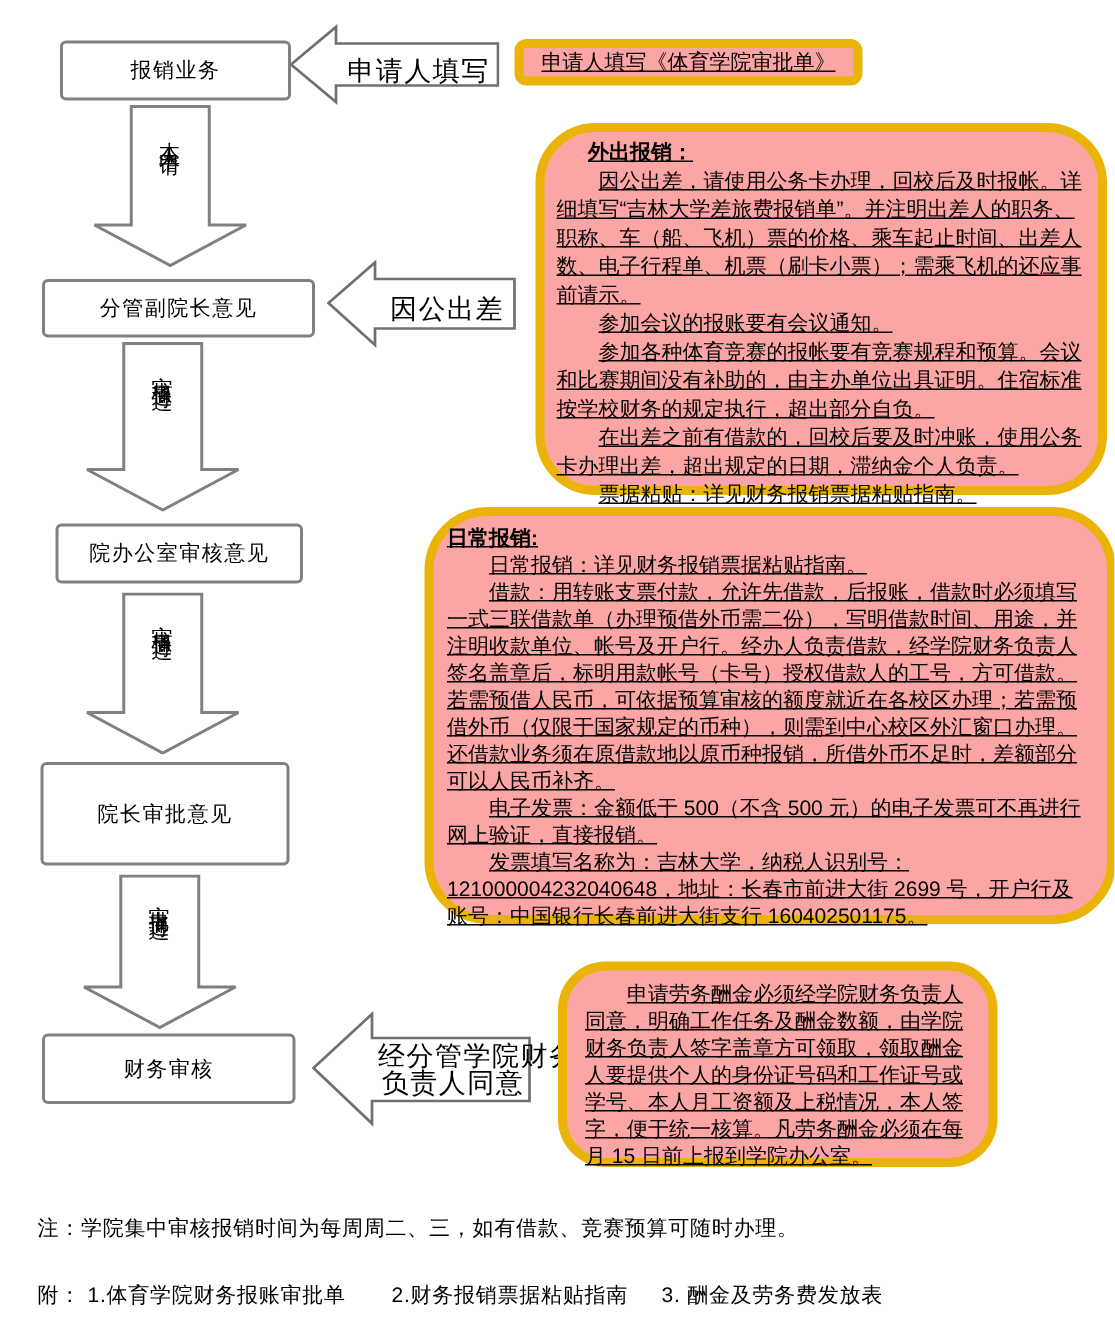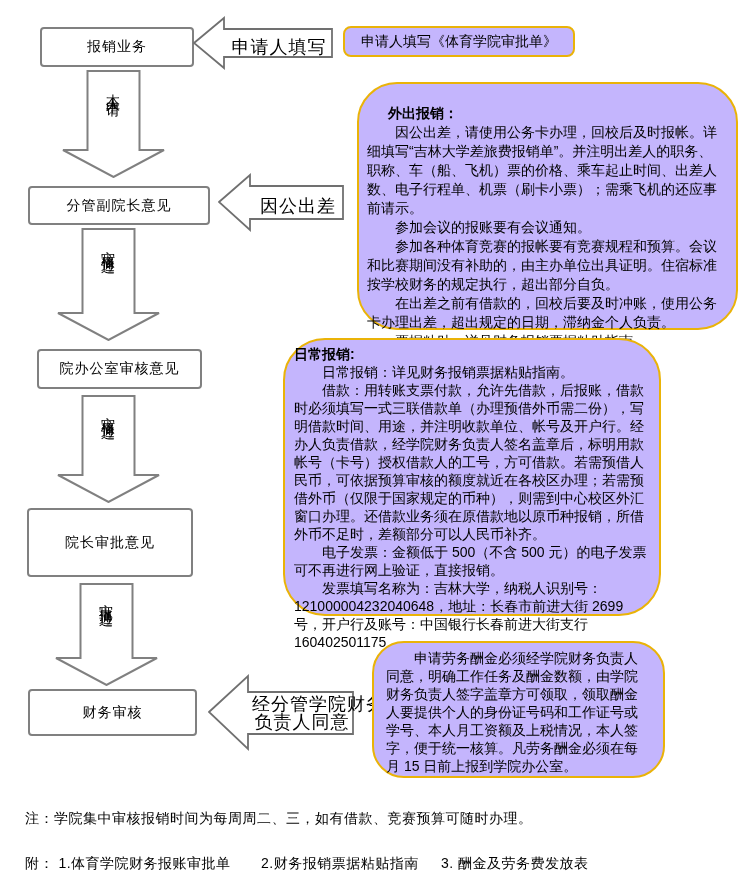--- a/index.html
+++ b/index.html
@@ -10,22 +10,23 @@
   }
   .abs{position:absolute;}
   
   .fbox{
     border:2px solid #808080;border-radius:4px;background:#fff;
     display:flex;align-items:center;justify-content:center;
     font-size:14px;letter-spacing:1px;box-sizing:border-box;text-align:center;
   }
   
   .rbox{
-    border:2px solid #eab308;background:#c4b5fd;box-sizing:border-box;
+    border:6px solid #eab308;background:#fca5a5;box-sizing:border-box;
     font-size:14px;
+    text-decoration:underline;
   }
   .rbox p{margin:0;text-indent:2em;}
   .rbox .title{font-weight:bold;text-indent:1.5em;}
   .rbox .title0{font-weight:bold;text-indent:0;}
   .travel-text{line-height:19px;}
   .daily-text{line-height:18px;}
   .labor-text{line-height:18px;}
   
   .arrow{position:absolute;}
   .arrow svg{display:block;}
@@ -115,30 +116,30 @@
   <div class="arrow" style="left:208px;top:668px;width:146px;height:89px;">
     <svg width="146" height="89" viewBox="0 0 146 89">
       <polygon points="1,44 40,8 40,24 145,24 145,66 40,66 40,81" fill="#fff" stroke="#707070" stroke-width="1.8"></polygon>
     </svg>
     <div class="h-label" style="left:44px;right:2px;top:27px;line-height:18px;">
       <div>经分管学院财务</div>
       <div>负责人同意</div>
     </div>
   </div>
 
-  <div class="rbox abs travel-text" style="left:357px;top:82px;width:381px;height:248px;border-radius:40px;padding:20px 10px 4px 8px;">
+  <div class="rbox abs travel-text" style="left:357px;top:82px;width:381px;height:248px;border-radius:40px;padding:4px 10px 4px 8px;">
     <p class="title">外出报销：</p>
     <p>因公出差，请使用公务卡办理，回校后及时报帐。详细填写“吉林大学差旅费报销单”。并注明出差人的职务、职称、车（船、飞机）票的价格、乘车起止时间、出差人数、电子行程单、机票（刷卡小票）；需乘飞机的还应事前请示。</p>
     <p>参加会议的报账要有会议通知。</p>
     <p>参加各种体育竞赛的报帐要有竞赛规程和预算。会议和比赛期间没有补助的，由主办单位出具证明。住宿标准按学校财务的规定执行，超出部分自负。</p>
     <p>在出差之前有借款的，回校后要及时冲账，使用公务卡办理出差，超出规定的日期，滞纳金个人负责。</p>
     <p>票据粘贴：详见财务报销票据粘贴指南。</p>
   </div>
 
-  <div class="rbox abs daily-text" style="left:283px;top:338px;width:378px;height:278px;border-radius:42px;padding:5px 10px 4px 9px;">
+  <div class="rbox abs daily-text" style="left:283px;top:338px;width:461px;height:278px;border-radius:42px;padding:5px 10px 4px 9px;">
     <p class="title0">日常报销:</p>
     <p>日常报销：详见财务报销票据粘贴指南。</p>
     <p>借款：用转账支票付款，允许先借款，后报账，借款时必须填写一式三联借款单（办理预借外币需二份），写明借款时间、用途，并注明收款单位、帐号及开户行。经办人负责借款，经学院财务负责人签名盖章后，标明用款帐号（卡号）授权借款人的工号，方可借款。若需预借人民币，可依据预算审核的额度就近在各校区办理；若需预借外币（仅限于国家规定的币种），则需到中心校区外汇窗口办理。还借款业务须在原借款地以原币种报销，所借外币不足时，差额部分可以人民币补齐。</p>
     <p>电子发票：金额低于 500（不含 500 元）的电子发票可不再进行网上验证，直接报销。</p>
     <p>发票填写名称为：吉林大学，纳税人识别号：121000004232040648，地址：长春市前进大街 2699 号，开户行及账号：中国银行长春前进大街支行 160402501175。</p>
   </div>
 
   <div class="rbox abs labor-text" style="left:372px;top:641px;width:293px;height:137px;border-radius:32px;padding:6px 12px;">
     <p>申请劳务酬金必须经学院财务负责人同意，明确工作任务及酬金数额，由学院财务负责人签字盖章方可领取，领取酬金人要提供个人的身份证号码和工作证号或学号、本人月工资额及上税情况，本人签字，便于统一核算。凡劳务酬金必须在每月 15 日前上报到学院办公室。</p>
   </div>

